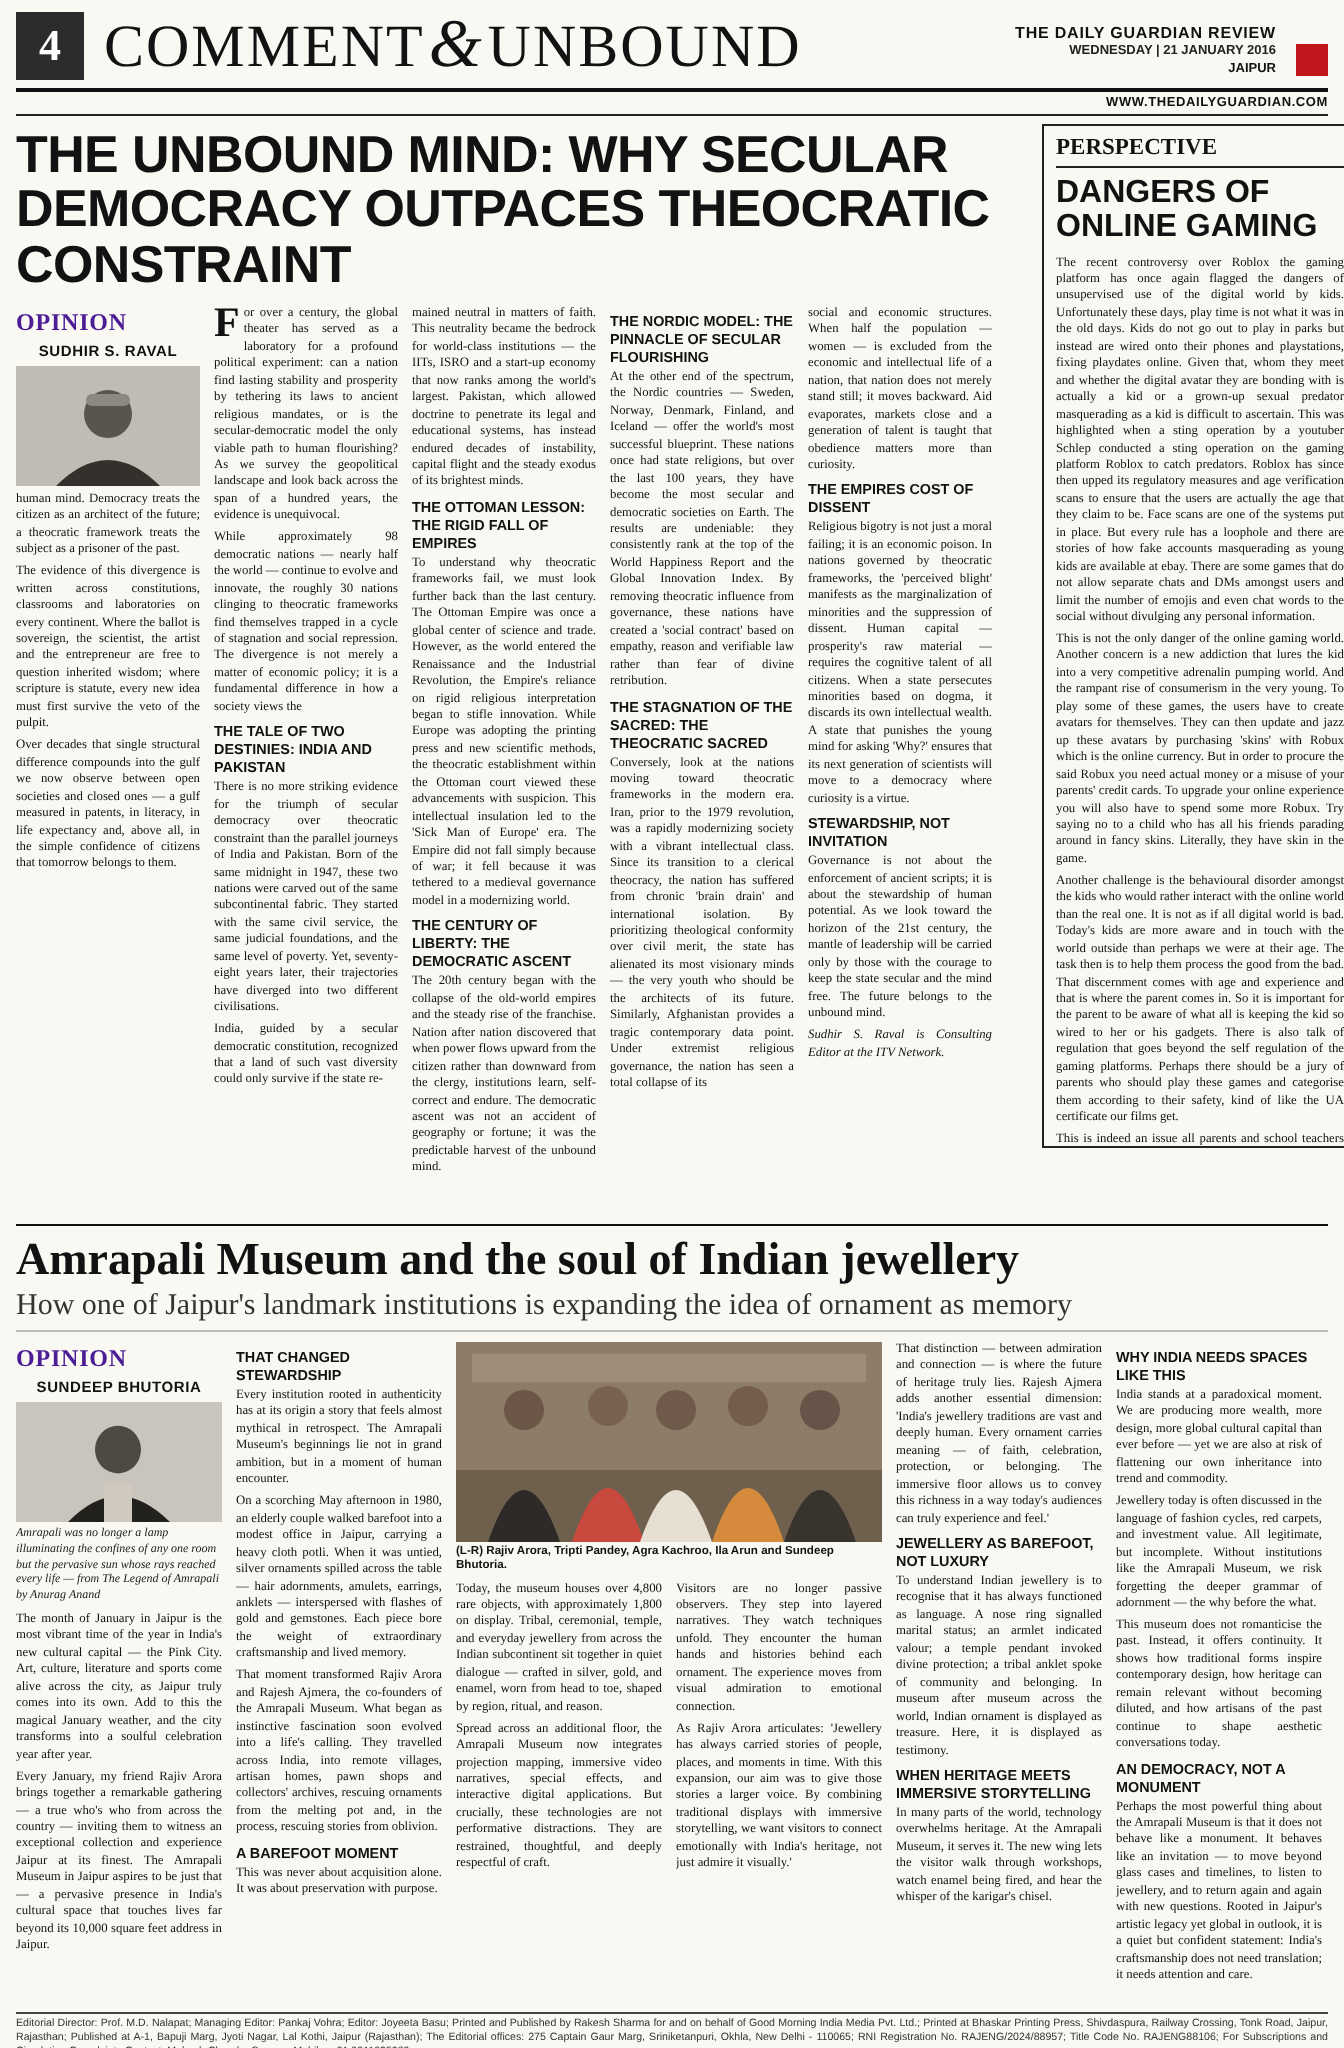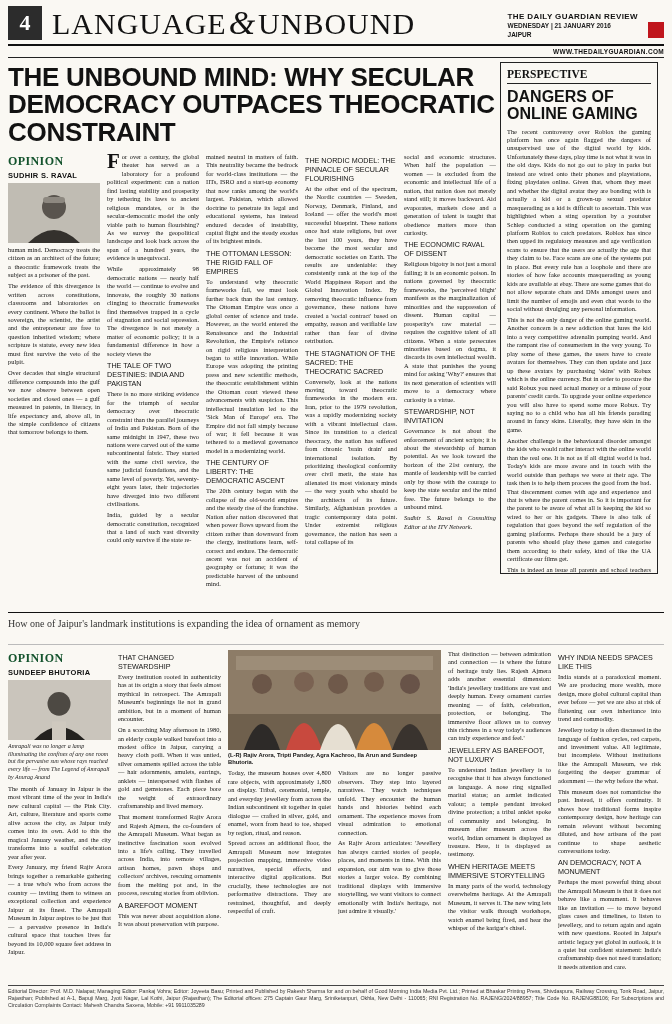--- a/index.html
+++ b/index.html
@@ -5,56 +5,56 @@
   html,body{margin:0;padding:0;background:#777;}
   .page{position:relative;width:672px;height:1024px;background:#faf8f3;color:#121212;
         font-family:"Liberation Serif",serif;box-sizing:border-box;padding:6px 8px;overflow:hidden;}
 
   
   .hdr{display:flex;align-items:flex-end;gap:10px;border-bottom:2px solid #111;padding-bottom:4px;}
   .pnbox{width:34px;height:34px;background:#2c2c2c;color:#fff;display:flex;align-items:center;justify-content:center;
          font-size:22px;font-weight:700;flex:0 0 auto;}
   .sect{font-size:30px;letter-spacing:1px;white-space:nowrap;line-height:1;}
   .sect .amp{font-style:italic;font-size:34px;padding:0 2px;}
-  .hmeta{margin-left:auto;font-family:"Liberation Sans",sans-serif;line-height:1.35;}
+  .hmeta{margin-left:auto;text-align:right;font-family:"Liberation Sans",sans-serif;line-height:1.35;}
   .hmeta .m1{font-weight:700;font-size:8px;letter-spacing:.4px;}
   .hmeta .m2{font-size:6.5px;font-weight:700;color:#222;}
   .hmeta .m3{font-size:6.5px;font-weight:700;}
   .redbox{width:16px;height:16px;background:#c0161c;flex:0 0 auto;margin-bottom:2px;}
   .urlrow{display:flex;justify-content:flex-end;border-bottom:1px solid #222;padding:2px 0 2px;}
   .urlrow span{font-family:"Liberation Sans",sans-serif;font-weight:700;font-size:6.5px;letter-spacing:.3px;}
 
   
   .cols{display:flex;gap:7px;}
   .col{overflow:hidden;}
   .body{font-size:6.4px;line-height:1.32;text-align:justify;margin:0 0 2.5px;hyphens:auto;-webkit-hyphens:auto;}
   .it{font-style:italic;}
-  .colhead{font-family:"Liberation Sans",sans-serif;font-weight:400;font-size:7.2px;line-height:1.25;margin:3px 0 2px;}
+  .colhead{font-family:"Liberation Sans",sans-serif;font-weight:700;font-size:7.2px;line-height:1.25;margin:3px 0 2px;}
   .dropcap{float:left;font-size:21px;line-height:17px;padding-right:2px;font-weight:700;}
 
   
-  .top{display:flex;gap:4px;margin-top:4px;}
+  .top{display:flex;gap:25px;margin-top:4px;}
   .top-left{width:488px;flex:0 0 auto;}
   .headline{font-family:"Liberation Sans",sans-serif;font-weight:800;font-size:26px;line-height:1.05;
             letter-spacing:-.3px;margin:2px 0 7px;}
   .top .col{width:92px;height:452px;}
-  .kicker{color:#14532d;font-weight:700;font-size:12px;letter-spacing:.4px;margin:1px 0 2px;}
-  .byline{font-family:"Liberation Sans",sans-serif;font-weight:700;font-size:7.5px;letter-spacing:.3px;margin:0 0 3px;}
+  .kicker{color:#4c1d95;font-weight:700;font-size:12px;letter-spacing:.4px;margin:1px 0 2px;}
+  .byline{font-family:"Liberation Sans",sans-serif;font-weight:700;font-size:7.5px;letter-spacing:.3px;margin:0 0 3px;text-align:center;}
   .portrait{width:100%;height:60px;display:block;margin:0 0 3px;}
 
   
   .persp{width:158px;flex:0 0 auto;border:1.5px solid #222;padding:5px 6px;box-sizing:border-box;height:512px;overflow:hidden;}
   .p-label{font-weight:700;font-size:11.5px;border-bottom:1px solid #222;padding-bottom:3px;margin-bottom:4px;}
   .p-head{font-family:"Liberation Sans",sans-serif;font-weight:800;font-size:16px;line-height:1.08;margin:0 0 5px;}
 
   .divider{border:none;border-top:1px solid #111;margin:7px 0 5px;}
 
   
   .m-head{font-weight:700;font-size:23px;line-height:1.05;margin:0 0 3px;}
-  .standfirst{font-size:10px;color:#333;border-bottom:1px solid #bbb;padding-bottom:15px;margin-bottom:5px;}
+  .standfirst{font-size:15px;color:#333;border-bottom:1px solid #bbb;padding-bottom:3px;margin-bottom:5px;}
   .museum .col{width:103px;height:330px;}
   .photoblock{width:213px;flex:0 0 auto;height:330px;overflow:hidden;}
   .groupphoto{width:213px;height:100px;display:block;}
   .caption{font-family:"Liberation Sans",sans-serif;font-weight:700;font-size:5.8px;line-height:1.25;margin:2px 0 3px;}
   .subcols{display:flex;gap:7px;}
   .subcols .scol{width:103px;height:212px;overflow:hidden;}
   .pullquote{font-size:6px;font-style:italic;color:#222;margin:2px 0 3px;line-height:1.3;}
 
   
   .imprint{border-top:1px solid #444;margin-top:5px;padding-top:2px;
@@ -63,21 +63,21 @@
 </head>
 <body>
 
 <div class="page">
 
   <header class="hdr">
     <div class="pnbox">
       <span>4</span>
     </div>
     <div class="sect">
-      <span>LANGUAGE</span><span class="amp">&amp;</span><span>UNBOUND</span>
+      <span>COMMENT</span><span class="amp">&amp;</span><span>UNBOUND</span>
     </div>
     <div class="hmeta">
       <div class="m1">THE DAILY GUARDIAN REVIEW</div>
       <div class="m2">WEDNESDAY | 21 JANUARY 2016</div>
       <div class="m3">JAIPUR</div>
     </div>
     <div class="redbox"></div>
   </header>
   <div class="urlrow">
     <span>WWW.THEDAILYGUARDIAN.COM</span>
@@ -125,21 +125,21 @@
           <div>
               <div class="colhead">THE NORDIC MODEL: THE PINNACLE OF SECULAR FLOURISHING</div>
               <p class="body">At the other end of the spectrum, the Nordic countries — Sweden, Norway, Denmark, Finland, and Iceland — offer the world's most successful blueprint. These nations once had state religions, but over the last 100 years, they have become the most secular and democratic societies on Earth. The results are undeniable: they consistently rank at the top of the World Happiness Report and the Global Innovation Index. By removing theocratic influence from governance, these nations have created a 'social contract' based on empathy, reason and verifiable law rather than fear of divine retribution.</p>
               <div class="colhead">THE STAGNATION OF THE SACRED: THE THEOCRATIC SACRED</div>
               <p class="body">Conversely, look at the nations moving toward theocratic frameworks in the modern era. Iran, prior to the 1979 revolution, was a rapidly modernizing society with a vibrant intellectual class. Since its transition to a clerical theocracy, the nation has suffered from chronic 'brain drain' and international isolation. By prioritizing theological conformity over civil merit, the state has alienated its most visionary minds — the very youth who should be the architects of its future. Similarly, Afghanistan provides a tragic contemporary data point. Under extremist religious governance, the nation has seen a total collapse of its</p>
             </div>
         </div>
         <div class="col">
           <div>
               <p class="body">social and economic structures. When half the population — women — is excluded from the economic and intellectual life of a nation, that nation does not merely stand still; it moves backward. Aid evaporates, markets close and a generation of talent is taught that obedience matters more than curiosity.</p>
-              <div class="colhead">THE ECONOMIC RAVAL OF DISSENT</div>
+              <div class="colhead">THE EMPIRES COST OF DISSENT</div>
               <p class="body">Religious bigotry is not just a moral failing; it is an economic poison. In nations governed by theocratic frameworks, the 'perceived blight' manifests as the marginalization of minorities and the suppression of dissent. Human capital — prosperity's raw material — requires the cognitive talent of all citizens. When a state persecutes minorities based on dogma, it discards its own intellectual wealth. A state that punishes the young mind for asking 'Why?' ensures that its next generation of scientists will move to a democracy where curiosity is a virtue.</p>
               <div class="colhead">STEWARDSHIP, NOT INVITATION</div>
               <p class="body">Governance is not about the enforcement of ancient scripts; it is about the stewardship of human potential. As we look toward the horizon of the 21st century, the mantle of leadership will be carried only by those with the courage to keep the state secular and the mind free. The future belongs to the unbound mind.</p>
               <p class="body it">Sudhir S. Raval is Consulting Editor at the ITV Network.</p>
             </div>
         </div>
       </div>
     </div>
 
     <aside class="persp">
@@ -151,20 +151,21 @@
           <p class="body">Another challenge is the behavioural disorder amongst the kids who would rather interact with the online world than the real one. It is not as if all digital world is bad. Today's kids are more aware and in touch with the world outside than perhaps we were at their age. The task then is to help them process the good from the bad. That discernment comes with age and experience and that is where the parent comes in. So it is important for the parent to be aware of what all is keeping the kid so wired to her or his gadgets. There is also talk of regulation that goes beyond the self regulation of the gaming platforms. Perhaps there should be a jury of parents who should play these games and categorise them according to their safety, kind of like the UA certificate our films get.</p>
           <p class="body">This is indeed an issue all parents and school teachers need to address because online gaming is very much a part of the child's growing up experience today.</p>
         </div>
 
     </aside>
   </section>
 
   <hr class="divider">
 
   <section class="museum">
+    <h2 class="m-head">Amrapali Museum and the soul of Indian jewellery</h2>
     <div class="standfirst">How one of Jaipur's landmark institutions is expanding the idea of ornament as memory</div>
     <div class="cols">
 
       <div class="col">
         <div class="kicker">OPINION</div>
         <div class="byline">SUNDEEP BHUTORIA</div>
         <svg class="portrait" viewBox="0 0 103 58" preserveAspectRatio="none">
           <rect width="103" height="58" fill="#cac5bc"></rect>
           <circle cx="51" cy="23" r="11.5" fill="#4d4943"></circle>
           <path d="M26 58 Q51 33 77 58 Z" fill="#23211e"></path>

